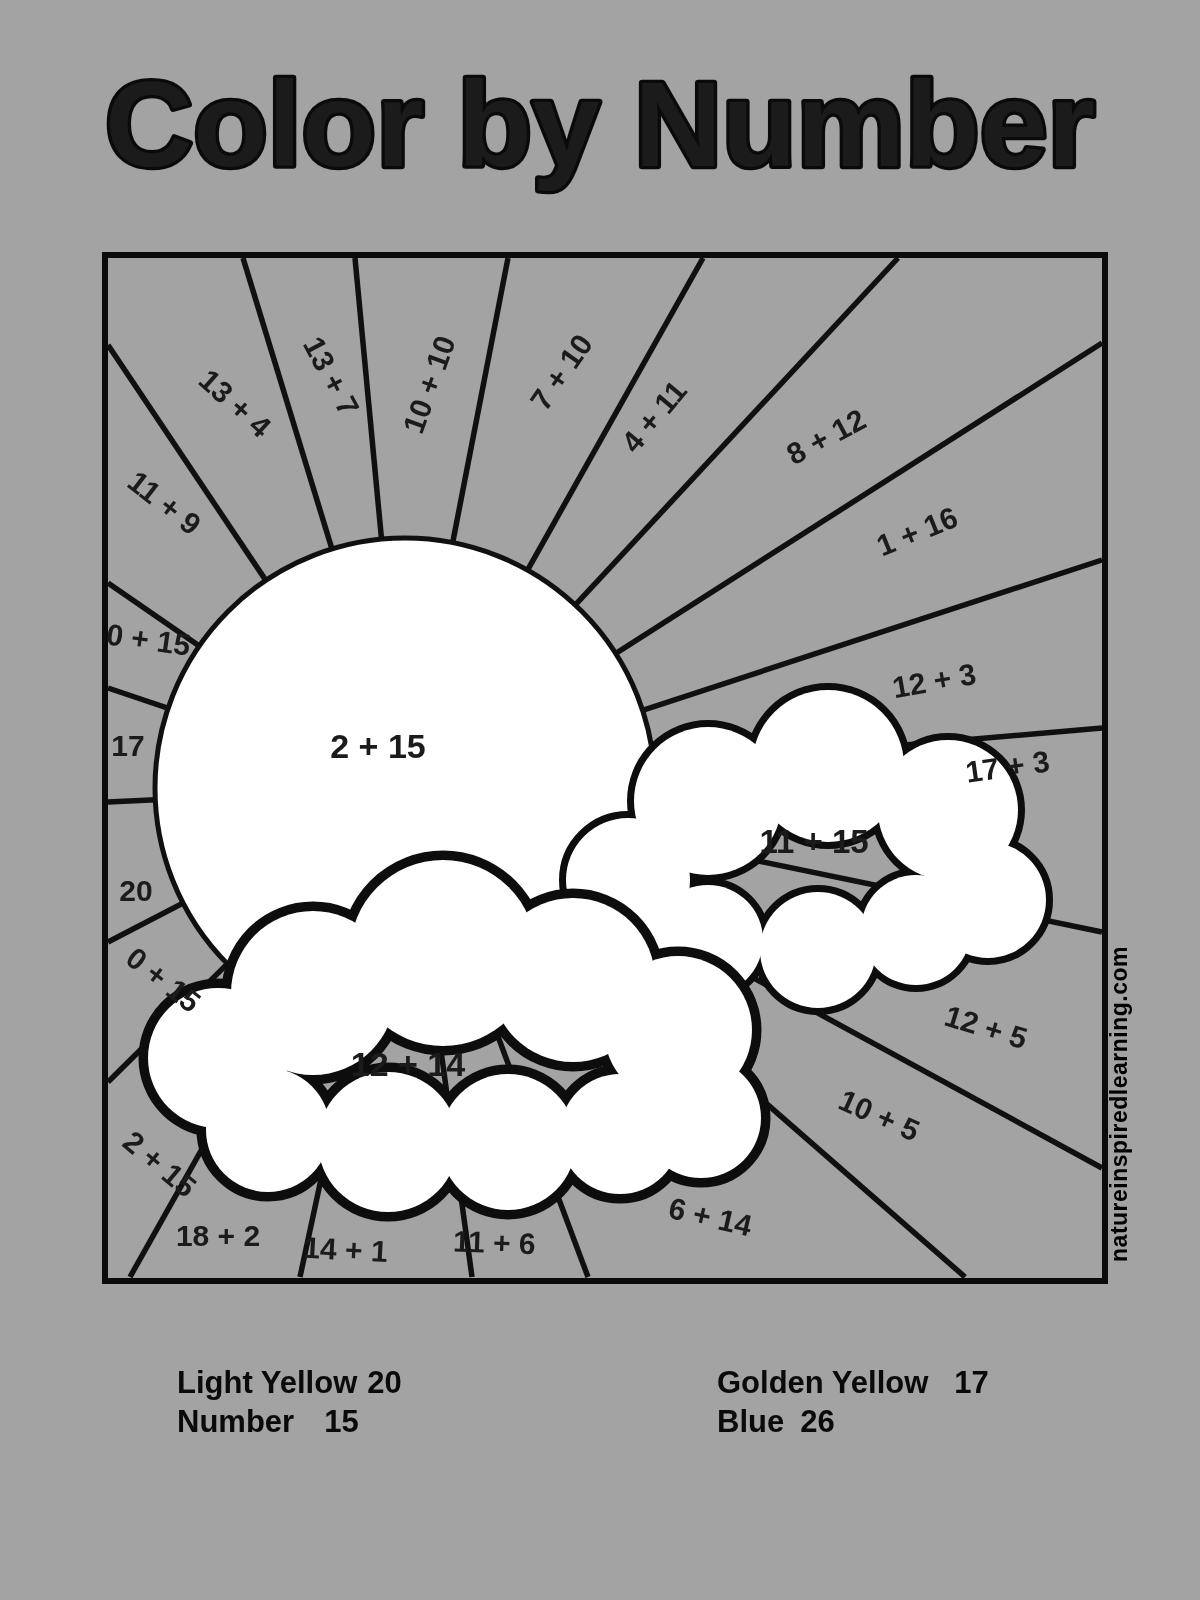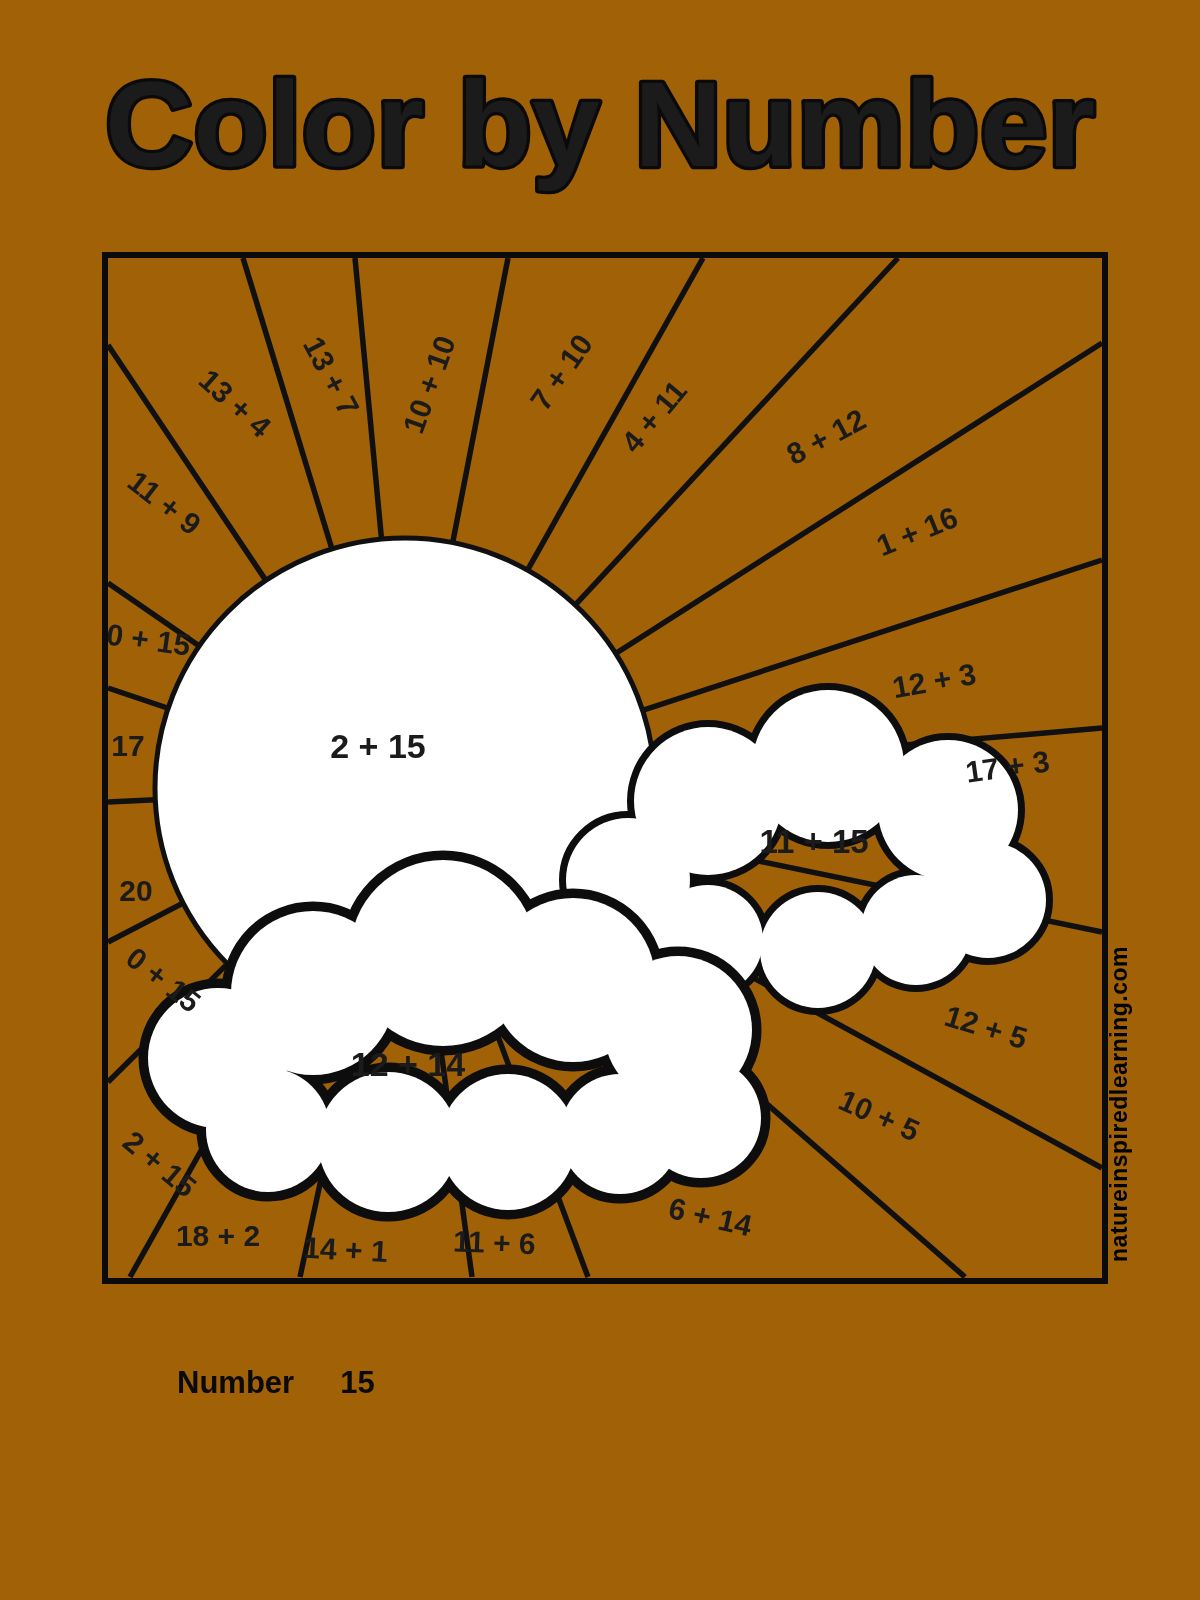--- a/index.html
+++ b/index.html
@@ -1,30 +1,30 @@
 <!DOCTYPE html>
 <html><head>
 <meta charset="utf-8">
 <style>
   html,body{margin:0;padding:0;background:#f3f3f3;}
-  #page{position:relative;width:1200px;height:1600px;background:#a16207;overflow:hidden;
+  #page{position:relative;width:1200px;height:1600px;background:#a3a3a3;overflow:hidden;
         font-family:"Liberation Sans",sans-serif;}
   #title-svg{position:absolute;left:90px;top:62px;}
   #frame{position:absolute;left:102px;top:252px;width:994px;height:1020px;border:6px solid #0b0b0b;}
   #frame svg{position:absolute;left:0;top:0;overflow:visible;}
   svg text{font-family:"Liberation Sans",sans-serif;font-weight:bold;fill:#1b1b1b;text-anchor:middle;}
   #watermark{position:absolute;left:941px;top:1089px;width:360px;height:30px;
              transform:rotate(-90deg);text-align:center;font-weight:bold;font-size:23px;
              color:#000;letter-spacing:.5px;white-space:nowrap;}
   .legend-col{position:absolute;top:1363px;font-size:31px;font-weight:bold;color:#0a0a0a;line-height:39px;white-space:nowrap;}
   #legend-left{left:177px;}
   #legend-right{left:717px;}
   .legend-row{display:block;}
   .num{display:inline-block;}
-  .g1{margin-left:10px}.g2{margin-left:46px}.g3{margin-left:26px}.g4{margin-left:16px}
+  .g1{margin-left:10px}.g2{margin-left:30px}.g3{margin-left:26px}.g4{margin-left:16px}
 </style>
 </head>
 <body>
 
 <div id="page">
 
   <svg id="title-svg" width="1020" height="150" viewBox="0 0 1020 150">
     <text x="510" y="104" font-size="120" textLength="990" lengthAdjust="spacingAndGlyphs" fill="#ffffff" stroke="#0a0a0a" stroke-width="6.5" paint-order="stroke" stroke-linejoin="round">Color by Number</text>
   </svg>
 
@@ -133,17 +133,28 @@
         <text x="706" y="595" font-size="33">11 + 15</text>
         <text x="300" y="818" font-size="34">12 + 14</text>
       </g>
     </svg>
   </div>
 
   <div id="watermark">natureinspiredlearning.com</div>
 
   <div id="legend-left" class="legend-col">
     <span class="legend-row">
+      <span>Light Yellow</span><span class="num g1">20</span>
+    </span>
+    <span class="legend-row">
       <span>Number</span><span class="num g2">15</span>
+    </span>
+  </div>
+  <div id="legend-right" class="legend-col">
+    <span class="legend-row">
+      <span>Golden Yellow</span><span class="num g3">17</span>
+    </span>
+    <span class="legend-row">
+      <span>Blue</span><span class="num g4">26</span>
     </span>
   </div>
 
 </div>
 
 </body></html>

